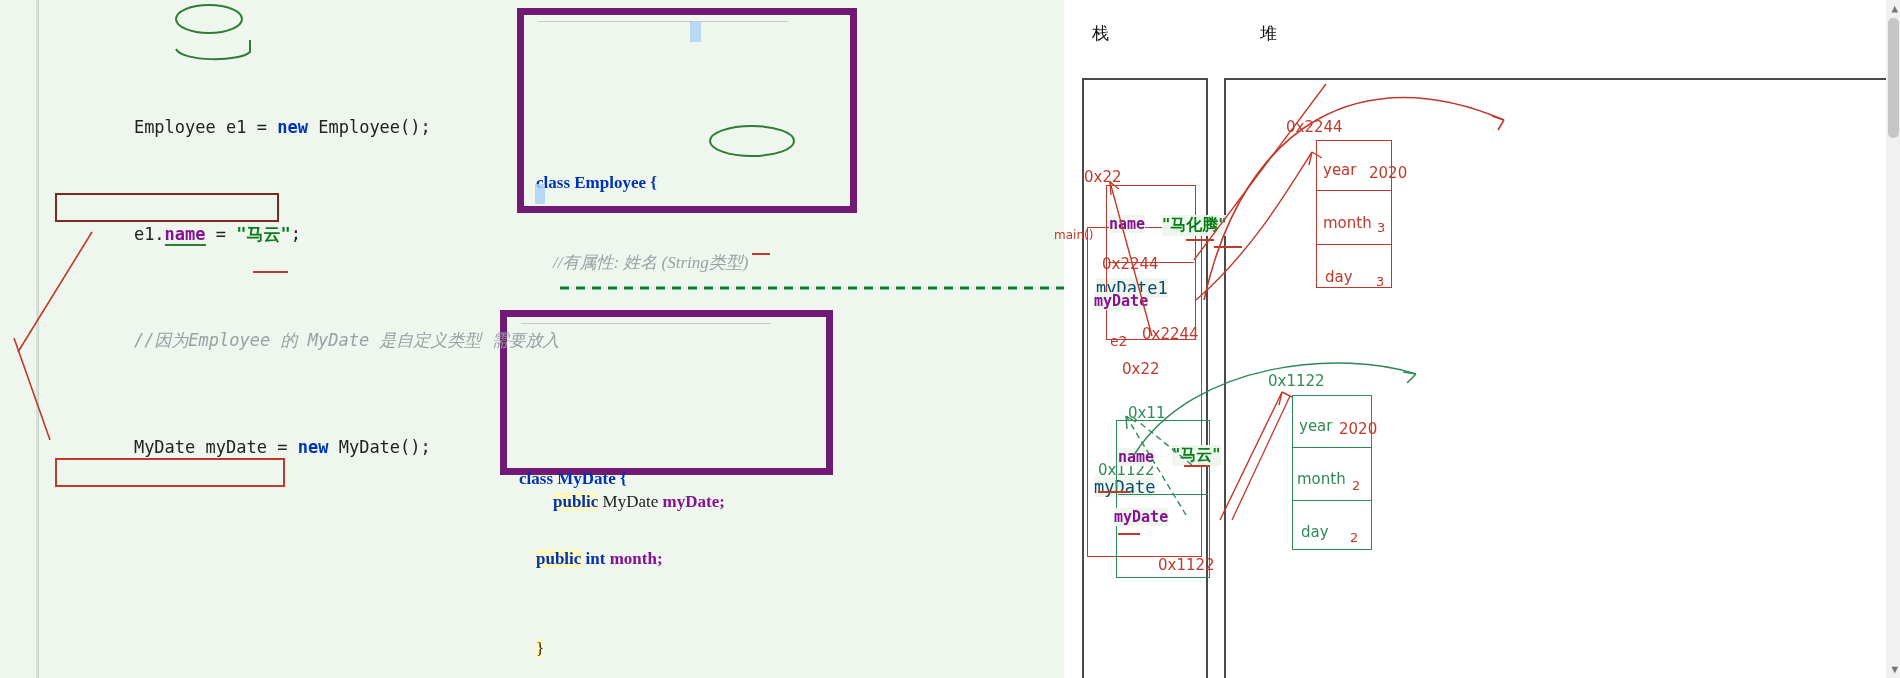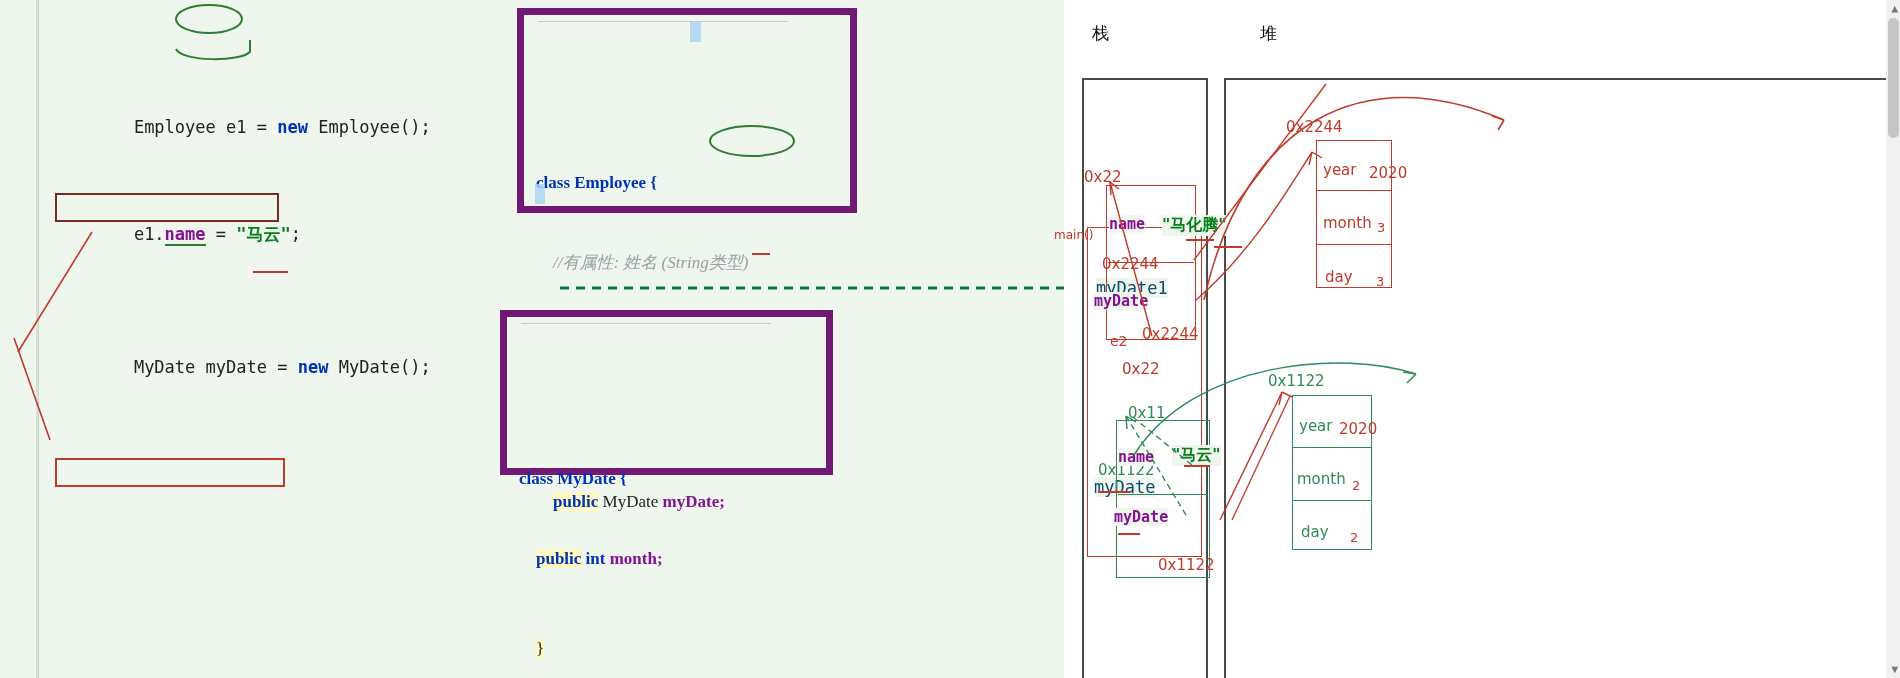--- a/index.html
+++ b/index.html
@@ -90,20 +90,23 @@
     <div class="code">
 
       <div class="ln" style="top:8px;position:relative;">
         <span class="plain">Employee</span><span class="plain"> </span><span class="plain">e1</span><span class="plain"> = </span><span class="kw">new</span><span class="plain"> </span><span class="plain">Employee</span><span class="plain">();</span>
       </div>
 
       <div class="ln" style="top:8px;position:relative;">
         <span class="plain">e1.</span><span class="fld u-green">name</span><span class="plain"> = </span><span class="str">"马云"</span><span class="plain">;</span>
       </div>
 
+      <div class="ln" style="top:8px;position:relative;">
+        <span class="cmt">//因为Employee 的 MyDate 是自定义类型 需要放入</span>
+      </div>
 
       <div class="ln" style="top:8px;position:relative;">
         <span class="plain">MyDate</span><span class="plain"> </span><span class="plain">myDate</span><span class="plain"> = </span><span class="kw">new</span><span class="plain"> </span><span class="plain">MyDate</span><span class="plain">();</span>
       </div>
 
 
 
       
 
       

